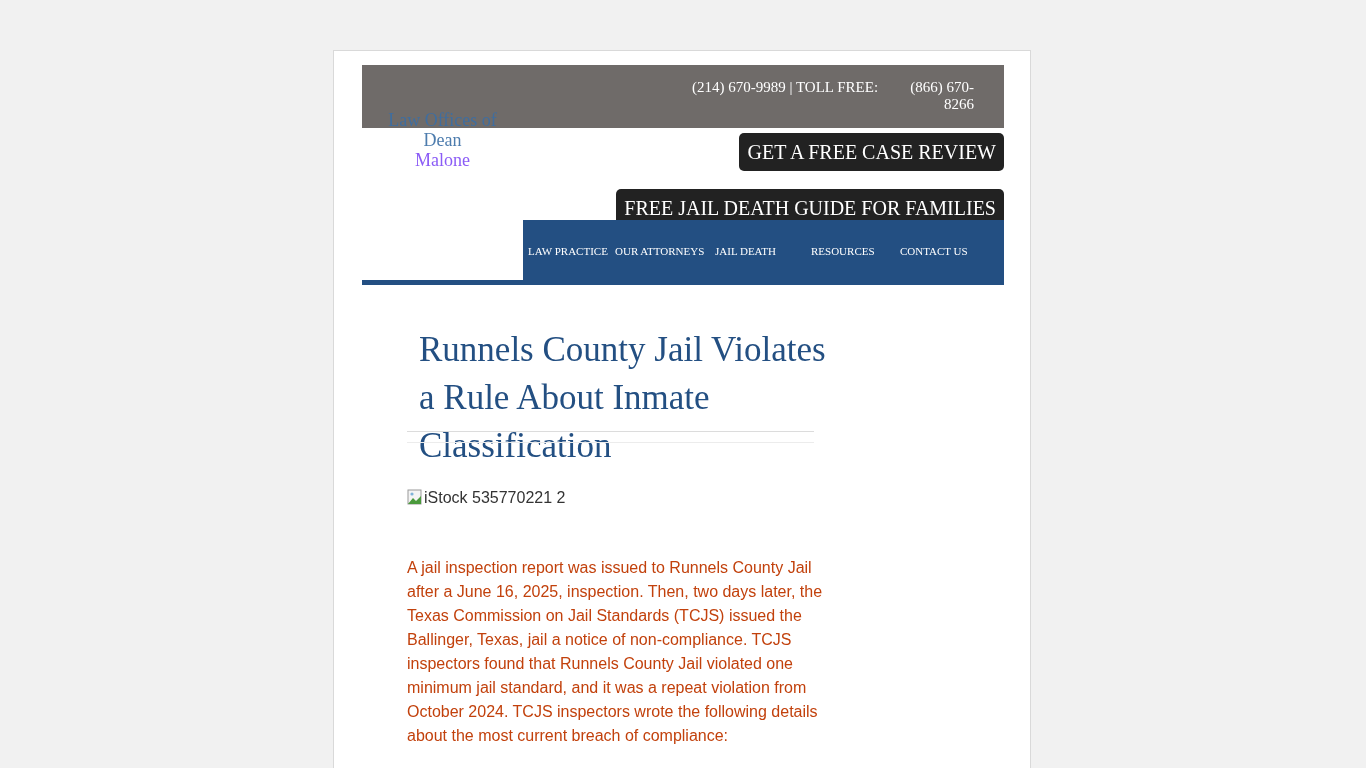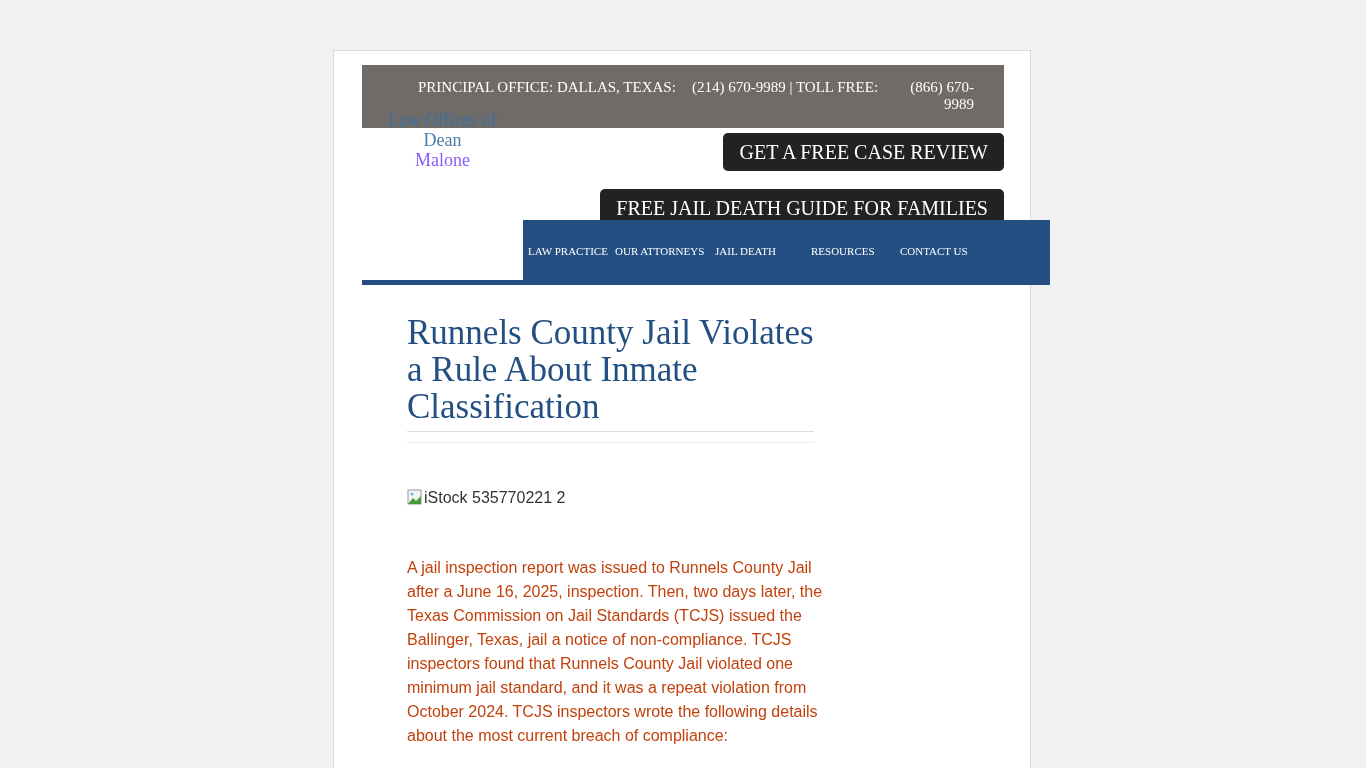--- a/index.html
+++ b/index.html
@@ -64,21 +64,21 @@
     }
     .logo-alt .line1 { color: #3a6ea5; opacity: 0.9; }
     .logo-alt .line2 { color: #8b5cf6; }
     .cta-btn {
       position: absolute;
       background: #222222;
       color: #ffffff;
       font-family: "Liberation Serif", serif;
       font-size: 20px;
       border-radius: 5px;
-      padding: 0 16px;
+      padding: 0 8px;
       height: 38px;
       line-height: 38px;
       white-space: nowrap;
       box-sizing: border-box;
       cursor: pointer;
     }
     .cta-review {
       right: 362px;
       top: 133px;
     }
@@ -91,43 +91,43 @@
       left: 362px;
       top: 280px;
       width: 642px;
       height: 5px;
       background: #234f82;
     }
     .nav {
       position: absolute;
       left: 523px;
       top: 220px;
-      width: 527px;
+      width: 481px;
       height: 65px;
       background: #234f82;
     }
     .nav-item {
       position: absolute;
       top: 25px;
       color: #ffffff;
       font-family: "Liberation Serif", serif;
       font-size: 11px;
       white-space: nowrap;
       cursor: pointer;
     }
     .title {
       position: absolute;
       left: 407px;
       top: 314px;
       width: 410px;
-      margin: 0;
+      margin: 12px;
       font-family: "Liberation Serif", serif;
       font-weight: normal;
       font-size: 35px;
-      line-height: 37px;
+      line-height: 48px;
       color: #234f82;
     }
     .divider1 {
       position: absolute;
       left: 407px;
       top: 431px;
       width: 407px;
       height: 1px;
       background: #dcdcdc;
     }
@@ -168,23 +168,22 @@
       line-height: 24px;
       color: #c2410c;
     }
   </style>
 </head>
 <body>
 
 <div class="page-frame"></div>
 
 <div class="topbar">
-  <span class="office">PRINCIPAL OFFICE: DALLAS, TEXAS:</span>
   <span class="phone">(214) 670-9989 | TOLL FREE:</span>
-  <span class="tollfree"><span>(866) 670-</span><br><span>9989</span></span>
+  <span class="tollfree"><span>(866) 670-</span><br><span>8266</span></span>
 </div>
 
 <div class="logo-alt">
   <div class="line1">Law Offices of Dean</div>
   <div class="line2">Malone</div>
 </div>
 
 <div class="cta-btn cta-review">GET A FREE CASE REVIEW</div>
 <div class="cta-btn cta-guide">FREE JAIL DEATH GUIDE FOR FAMILIES</div>
 

